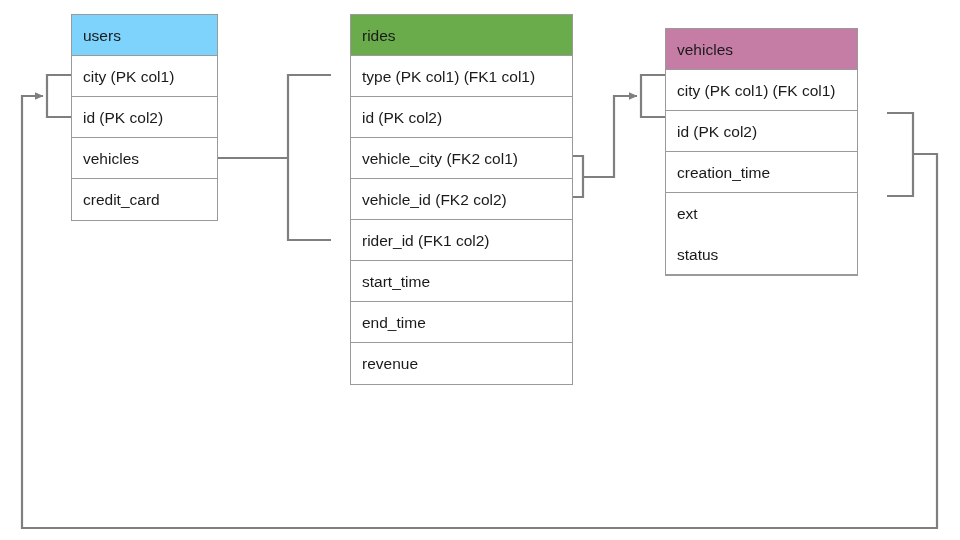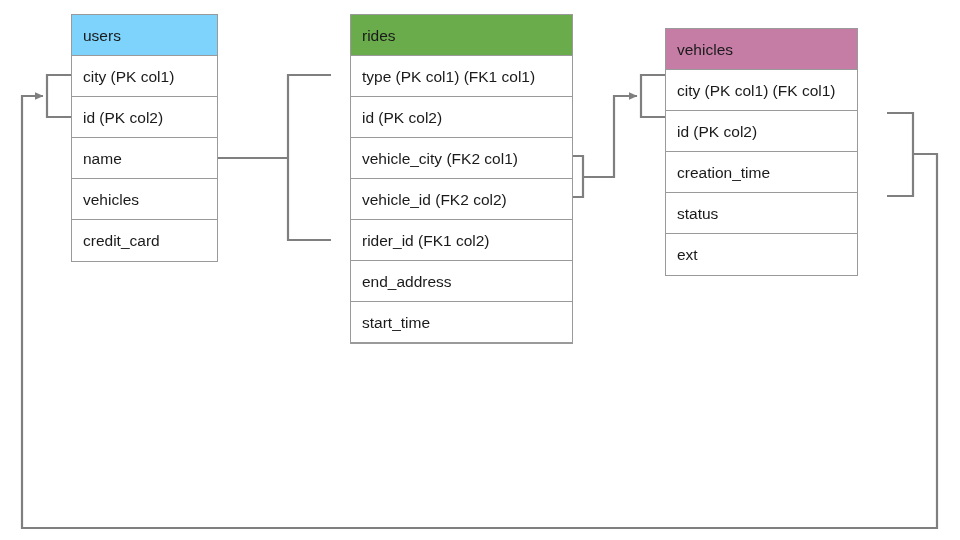--- a/index.html
+++ b/index.html
@@ -88,37 +88,37 @@
       <path marker-end="url(#arrowhead)" d="M913,154 L937,154 L937,528 L22,528 L22,96 L43,96"></path>
 
     </g>
   </svg>
 
   <div id="tables-layer">
       <div class="entity" style="left: 71px; top: 14px; width: 147px;">
         <div class="entity-header" style="background: #7dd3fc;">users</div>
         <div class="entity-field">city (PK col1)</div>
         <div class="entity-field">id (PK col2)</div>
-        <div class="entity-field">name</div>
         <div class="entity-field">vehicles</div>
         <div class="entity-field last">credit_card</div>
       </div>
       <div class="entity" style="left: 350px; top: 14px; width: 223px;">
         <div class="entity-header" style="background: rgb(106, 172, 75);">rides</div>
         <div class="entity-field">type (PK col1) (FK1 col1)</div>
         <div class="entity-field">id (PK col2)</div>
         <div class="entity-field">vehicle_city (FK2 col1)</div>
         <div class="entity-field">vehicle_id (FK2 col2)</div>
         <div class="entity-field">rider_id (FK1 col2)</div>
-        <div class="entity-field">end_address</div>
         <div class="entity-field">start_time</div>
+        <div class="entity-field">end_time</div>
+        <div class="entity-field last">revenue</div>
       </div>
       <div class="entity" style="left: 665px; top: 28px; width: 193px;">
         <div class="entity-header" style="background: rgb(197, 125, 165);">vehicles</div>
         <div class="entity-field">city (PK col1) (FK col1)</div>
         <div class="entity-field">id (PK col2)</div>
         <div class="entity-field">creation_time</div>
+        <div class="entity-field last">ext</div>
         <div class="entity-field">status</div>
-        <div class="entity-field last">ext</div>
       </div>
     </div>
 
 </div>
 
 </body></html>

